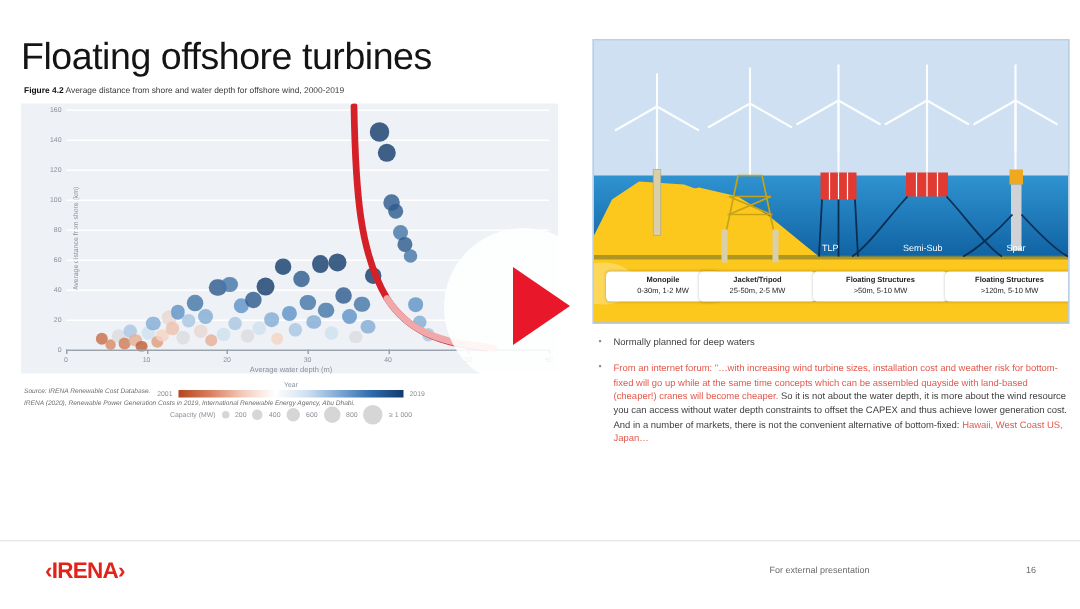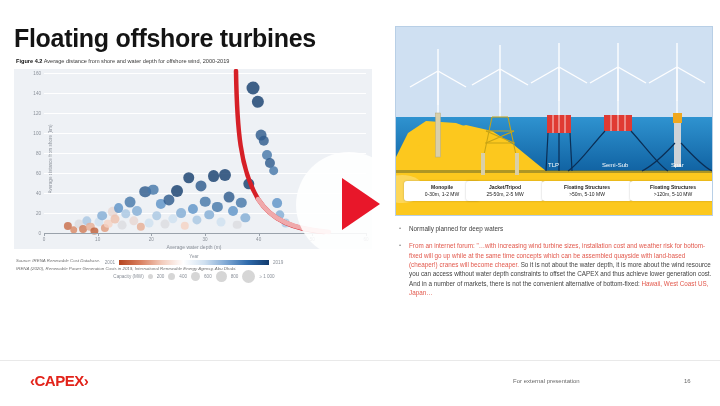--- a/index.html
+++ b/index.html
@@ -1,20 +1,20 @@
 <!DOCTYPE html>
 <html><head>
 <meta charset="utf-8">
 <style>
   html,body{margin:0;padding:0;}
   body{width:720px;height:406px;background:#ffffff;font-family:"Liberation Sans",sans-serif;overflow:hidden;}
   .slide{position:relative;width:720px;height:406px;background:#fff;}
 
   
-  .title{position:absolute;left:14px;top:24px;font-size:25px;font-weight:bold;color:#141414;letter-spacing:-0.3px;}
+  .title{position:absolute;left:14px;top:24px;font-size:25px;font-weight:normal;color:#141414;letter-spacing:-0.3px;}
 
   
   .figure-panel{position:absolute;left:14px;top:58px;width:360px;height:290px;background:#fff;}
   .fig-caption{font-size:5.6px;color:#3a3a3a;line-height:1.4;margin:0 0 3px 2px;}
   .fig-caption b{font-weight:bold;color:#111;}
   .plot-box{position:relative;width:358px;height:180px;background:#eef1f5;border:0;}
   .plot-inner{position:absolute;left:30px;top:4px;right:6px;bottom:16px;}
   .gridline{position:absolute;left:0;right:0;height:1px;background:#ffffff;}
   .ytick{position:absolute;right:calc(100% + 3px);transform:translateY(-50%);font-size:4.6px;color:#8a9099;white-space:nowrap;}
   .xaxis{position:absolute;left:30px;right:6px;bottom:15px;height:1px;background:#9aa2ab;}
@@ -323,17 +323,17 @@
         <div class="txt"><span>Normally planned for deep waters</span></div>
       </div>
       <div class="bullet">
         <div class="dot">•</div>
         <div class="txt"><span class="hl">From an internet forum: "…with increasing wind turbine sizes, installation cost and weather risk for bottom-fixed will go up while at the same time concepts which can be assembled quayside with land-based (cheaper!) cranes will become cheaper.</span><span> So it is not about the water depth, it is more about the wind resource you can access without water depth constraints to offset the CAPEX and thus achieve lower generation cost. And in a number of markets, there is not the convenient alternative of bottom-fixed: </span><span class="hl">Hawaii, West Coast US, Japan…</span></div>
       </div>
     </div>
 
   <div class="footer-line"></div>
   <div class="logo">
-    <span>‹</span><span>CAPEX</span><span>›</span>
+    <span>‹</span><span>IRENA</span><span>›</span>
   </div>
   <div class="footer-note">For external presentation</div>
   <div class="footer-page">16</div>
 </div>
 
 </body></html>

